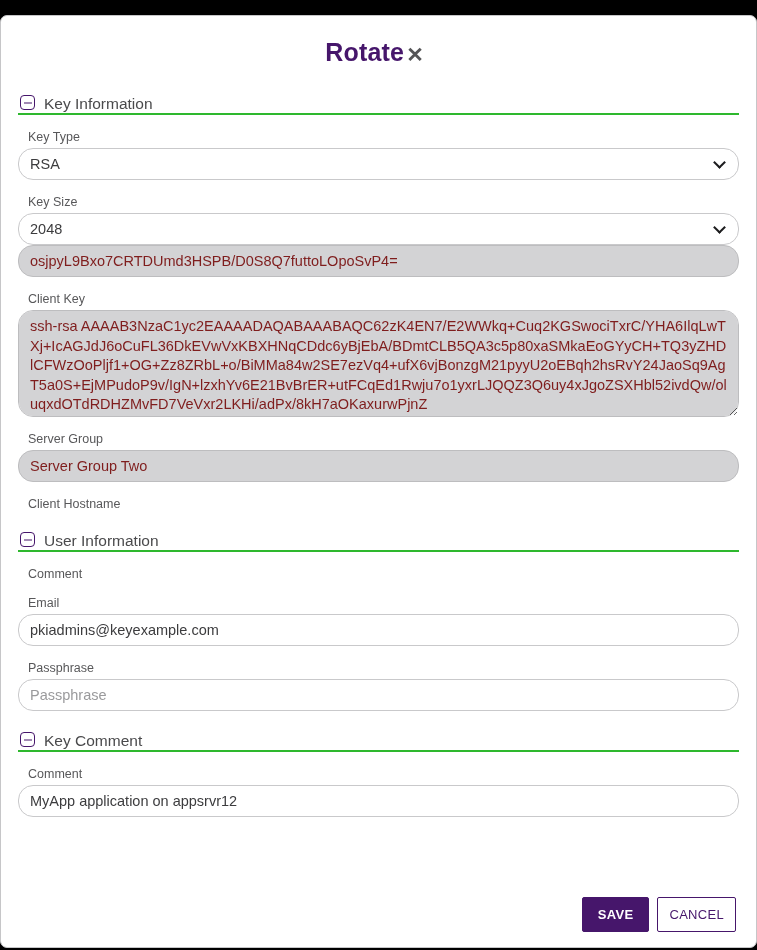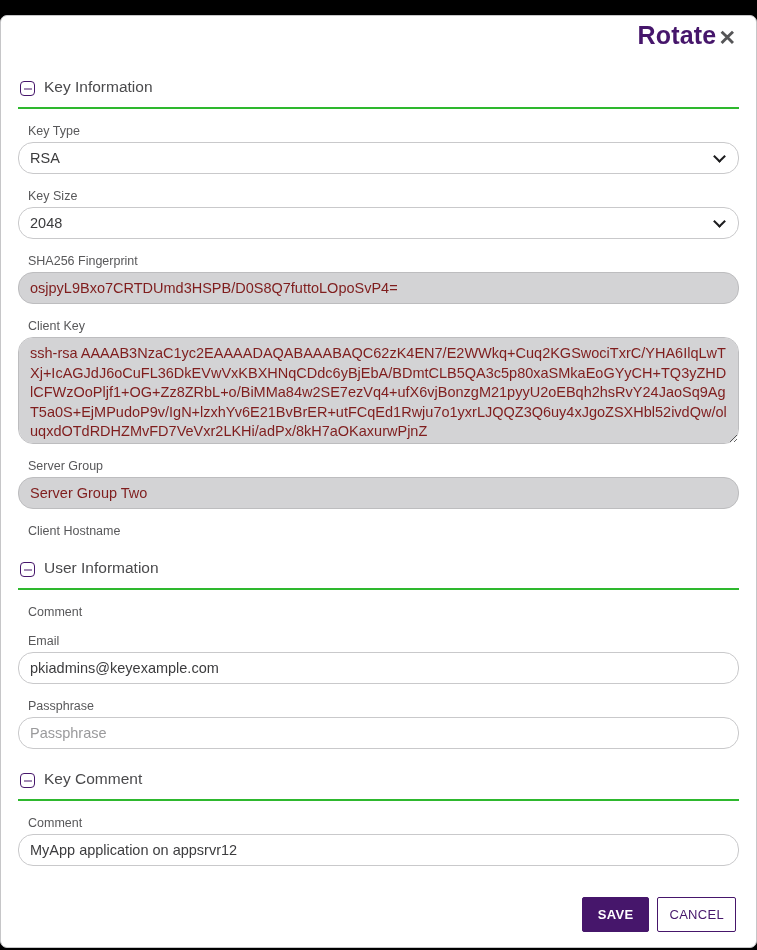--- a/index.html
+++ b/index.html
@@ -15,22 +15,22 @@
     height: 933px;
     background: #fff;
     border: 1px solid #c6c6c8;
     border-radius: 7px;
     display: flex;
     flex-direction: column;
   }
   .modal-header {
     display: flex;
     align-items: flex-start;
-    justify-content: flex-end;
-    padding: 5px 18px 0 12px;
+    justify-content: center;
+    padding: 22px 18px 0 12px;
   }
   .modal-title {
     color: #46166b;
     font-size: 25px;
     font-weight: 600;
     letter-spacing: 0.2px;
   }
   .close-btn {
     background: none;
     border: none;
@@ -40,24 +40,24 @@
     cursor: pointer;
     line-height: 1;
     padding: 6px 2px;
   }
   .modal-body {
     padding: 0 17px;
     flex: 1;
   }
   .section-header {
     display: flex;
-    align-items: flex-end;
+    align-items: flex-start;
     gap: 9px;
     margin-top: 21px;
-    padding: 0 0 11px 2px;
+    padding: 0 0 0 2px;
     border-bottom: 2px solid #2eb82e;
   }
   .section-header.first { margin-top: 24px; }
   .collapse-icon {
     width: 15px; height: 15px;
     border: 1.6px solid #46166b;
     border-radius: 4px;
     position: relative;
     flex: 0 0 auto;
   }
@@ -177,21 +177,20 @@
       </select>
     </div>
 
     <label class="field-label">Key Size</label>
     <div class="select-wrap">
       <select class="control">
         <option>2048</option>
       </select>
     </div>
 
-    <label class="field-label">SHA256 Fingerprint</label>
     <input class="control" disabled="" value="osjpyL9Bxo7CRTDUmd3HSPB/D0S8Q7futtoLOpoSvP4=" style="">
 
     <label class="field-label">Client Key</label>
     <textarea class="control disabled" readonly="" style="">ssh-rsa AAAAB3NzaC1yc2EAAAADAQABAAABAQC62zK4EN7/E2WWkq+Cuq2KGSwociTxrC/YHA6IlqLwTXj+IcAGJdJ6oCuFL36DkEVwVxKBXHNqCDdc6yBjEbA/BDmtCLB5QA3c5p80xaSMkaEoGYyCH+TQ3yZHDlCFWzOoPljf1+OG+Zz8ZRbL+o/BiMMa84w2SE7ezVq4+ufX6vjBonzgM21pyyU2oEBqh2hsRvY24JaoSq9AgT5a0S+EjMPudoP9v/IgN+lzxhYv6E21BvBrER+utFCqEd1Rwju7o1yxrLJQQZ3Q6uy4xJgoZSXHbl52ivdQw/oluqxdOTdRDHZMvFD7VeVxr2LKHi/adPx/8kH7aOKaxurwPjnZ</textarea>
 
     <label class="field-label">Server Group</label>
     <input class="control" disabled="" value="Server Group Two" style="">
 
     <label class="field-label">Client Hostname</label>
 

